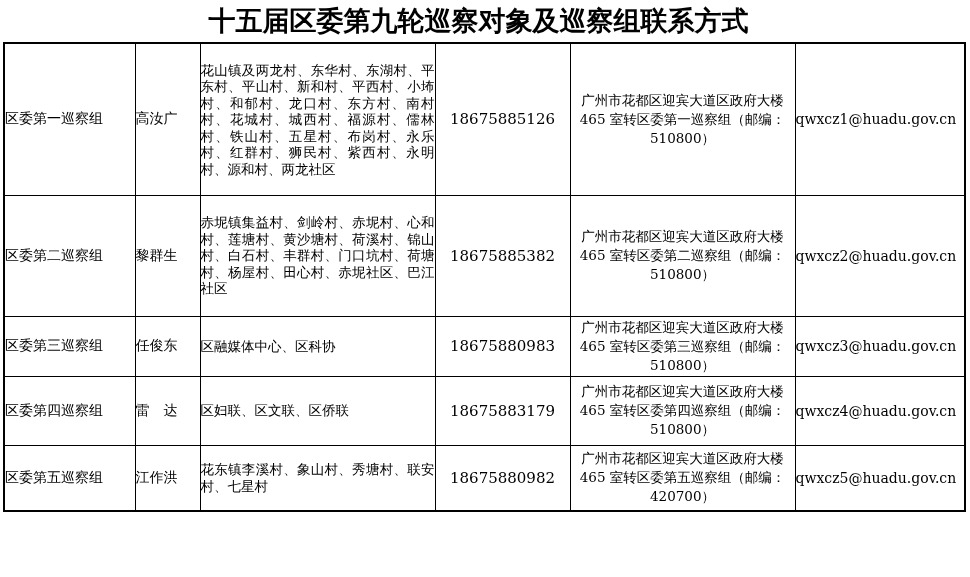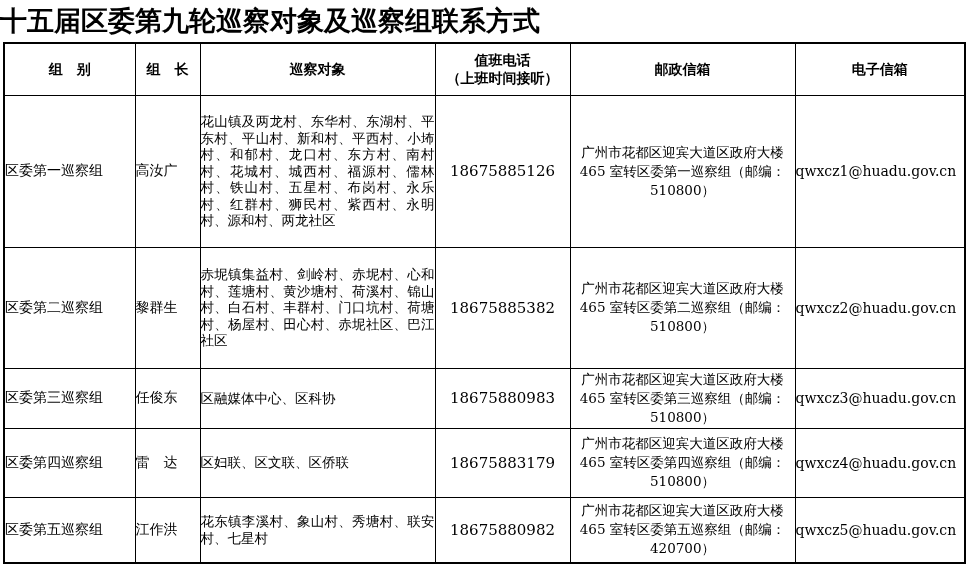--- a/index.html
+++ b/index.html
@@ -2,21 +2,21 @@
 <html><head>
 <meta charset="utf-8">
 <style>
   html,body{margin:0;padding:0;}
   body{
     width:970px;height:577px;background:#ffffff;color:#000;
     font-family:"DejaVu Serif","Liberation Serif",serif;
     overflow:hidden;
   }
   .doc-title{
-    font-size:27px;font-weight:bold;
+    text-align:center;font-size:27px;font-weight:bold;
     margin:5px 13px 5px 0;line-height:32px;white-space:nowrap;
   }
   table.contact{
     border-collapse:collapse;table-layout:fixed;
     margin-left:3px;border:2px solid #000;
   }
   table.contact th, table.contact td{
     border:1px solid #000;vertical-align:middle;
     padding:0;overflow:hidden;
   }
@@ -46,31 +46,20 @@
 <table class="contact">
   <colgroup>
     <col style="width:131px">
     <col style="width:65px">
     <col style="width:235px">
     <col style="width:135px">
     <col style="width:225px">
     <col style="width:170px">
   </colgroup>
   <tbody>
-      <tr class="rh">
-    <th>组　别</th>
-    <th>组　长</th>
-    <th>巡察对象</th>
-    <th>
-      <span class="phone-head-l1">值班电话</span>
-      <span class="phone-head-l2">（上班时间接听）</span>
-    </th>
-    <th>邮政信箱</th>
-    <th>电子信箱</th>
-  </tr>
 
   <tr class="r1">
     <td class="c-group">区委第一巡察组</td>
     <td class="c-leader">高汝广</td>
     <td class="c-targets">花山镇及两龙村、东华村、东湖村、平东村、平山村、新和村、平西村、小㘵村、和郁村、龙口村、东方村、南村村、花城村、城西村、福源村、儒林村、铁山村、五星村、布岗村、永乐村、红群村、狮民村、紫西村、永明村、源和村、两龙社区</td>
     <td class="c-phone">18675885126</td>
     <td class="c-postal">广州市花都区迎宾大道区政府大楼 465 室转区委第一巡察组（邮编：510800）</td>
     <td class="c-email">qwxcz1@huadu.gov.cn</td>
   </tr>
 

